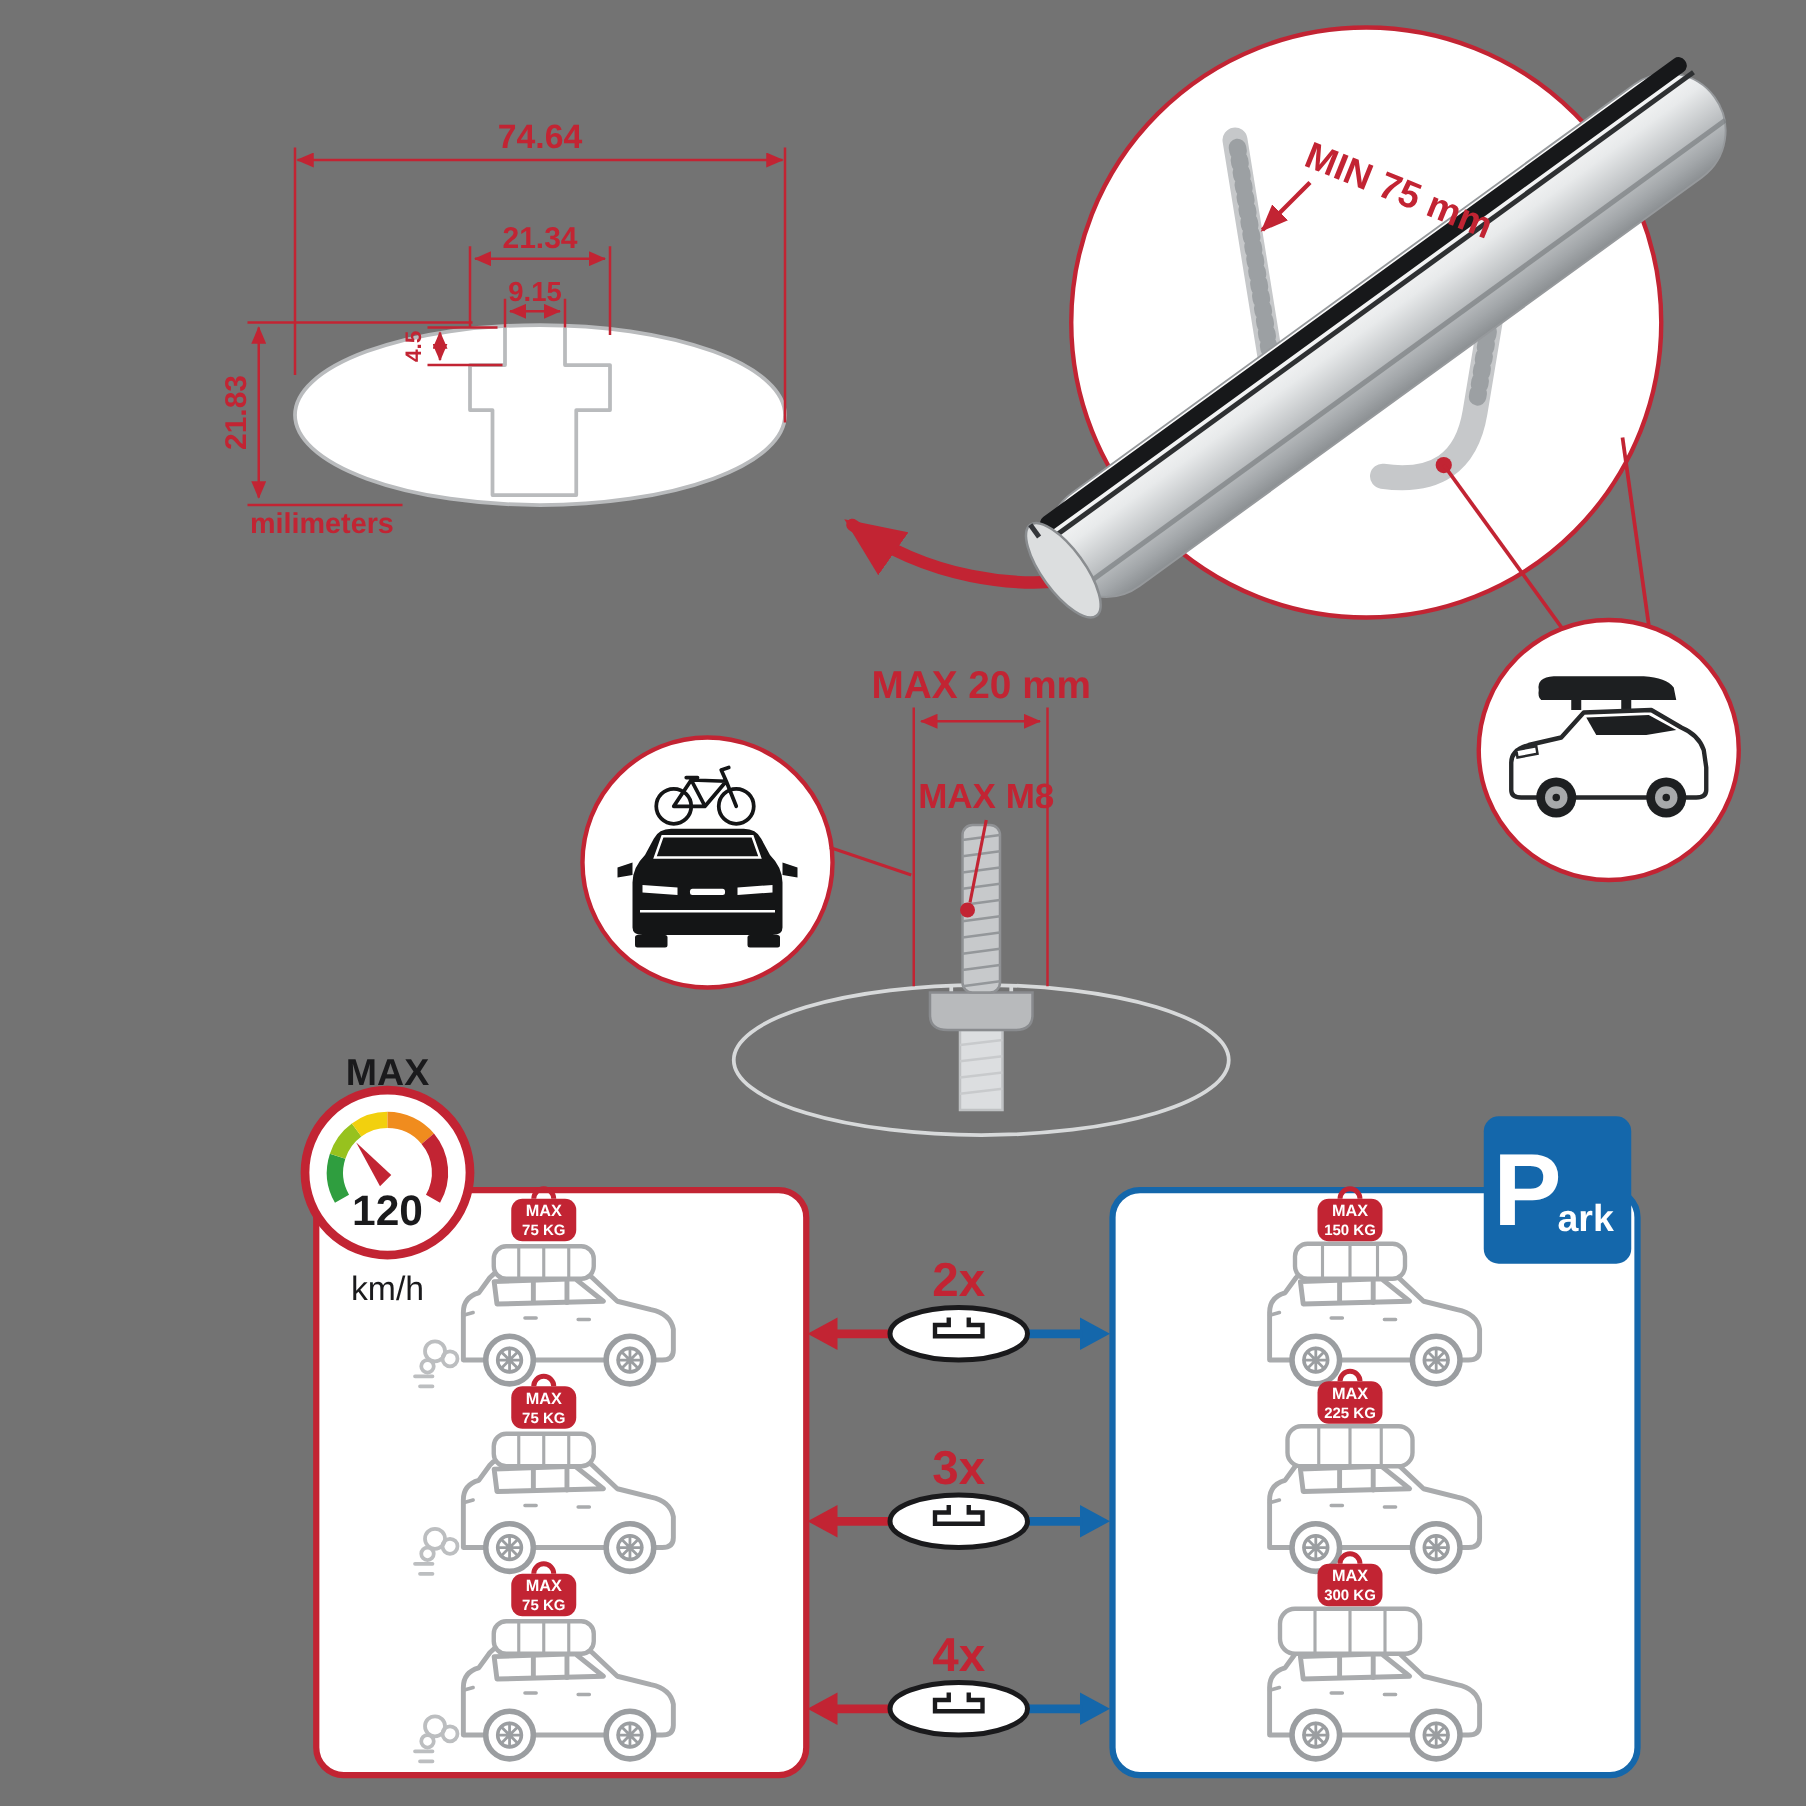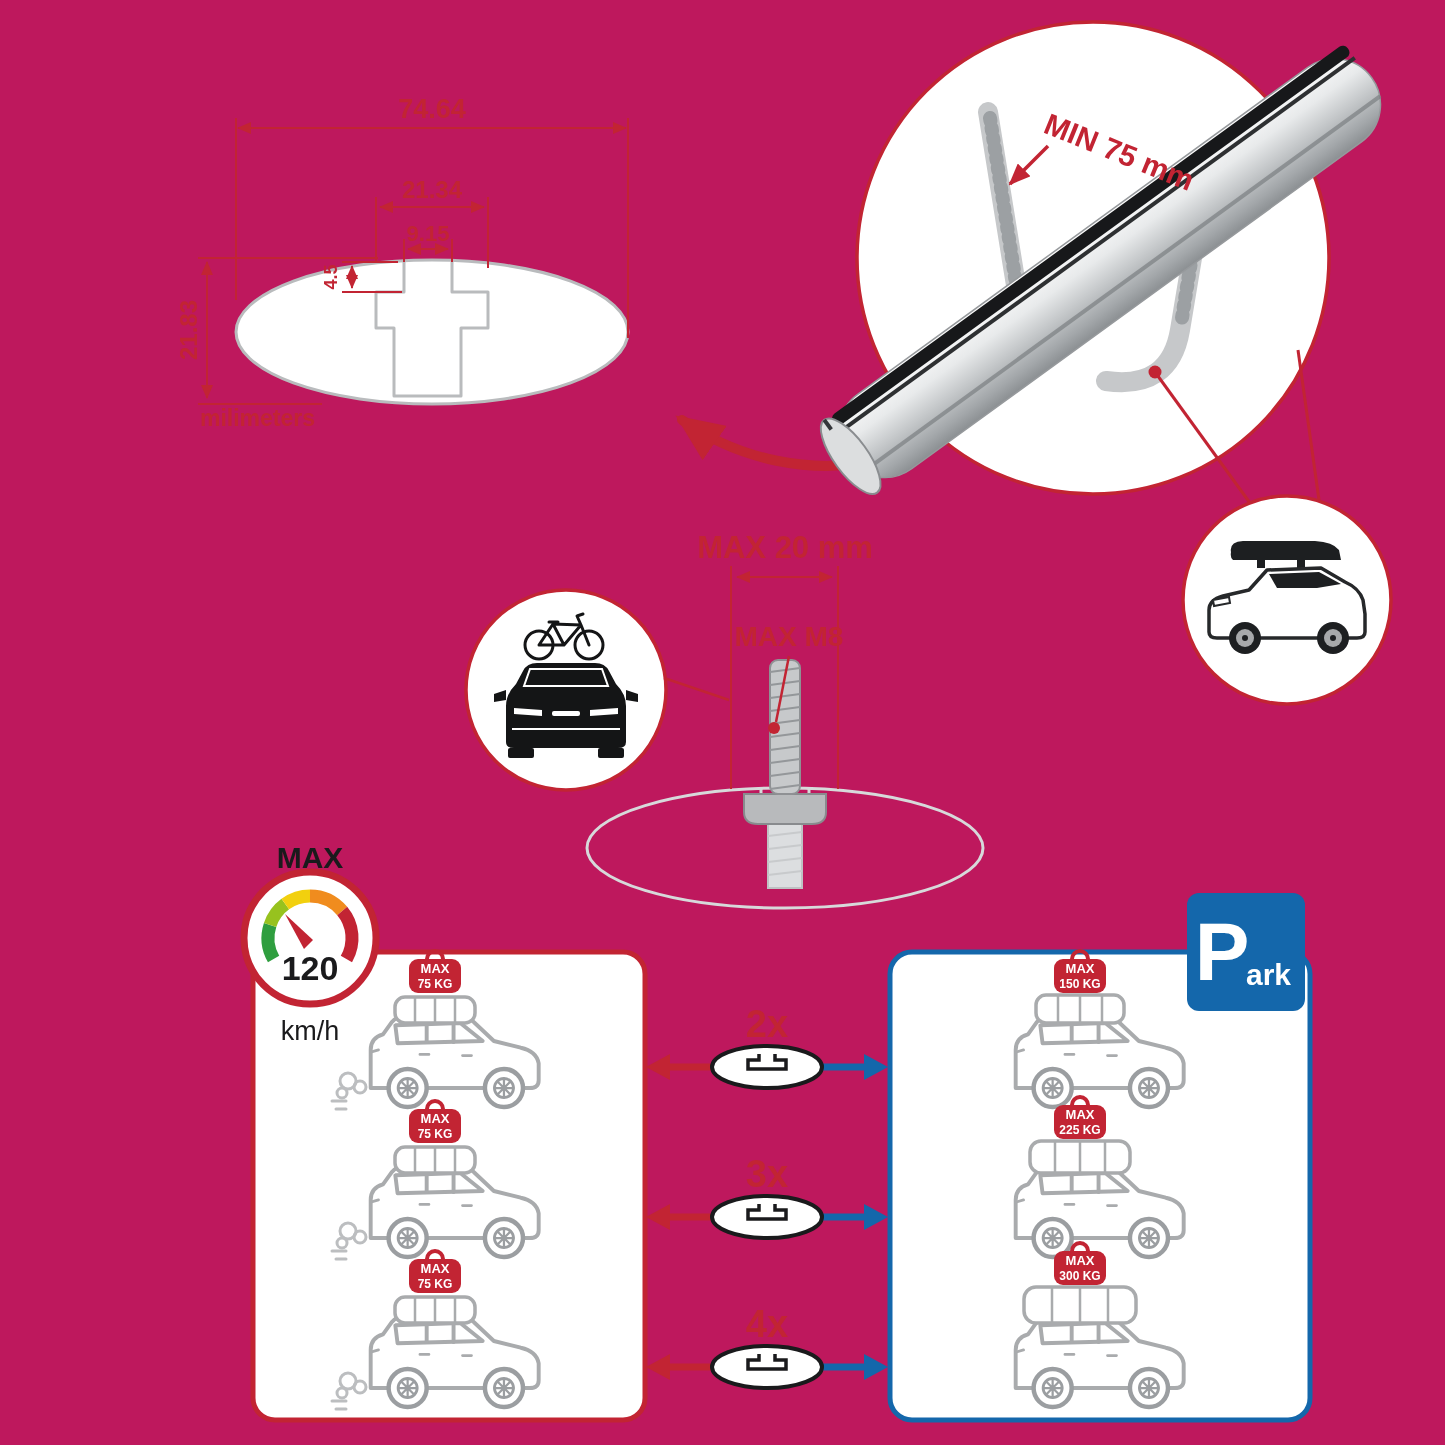--- a/index.html
+++ b/index.html
@@ -1,17 +1,17 @@
 <!DOCTYPE html>
 <html><head>
 <meta charset="utf-8">
 <style>
   *{margin:0;padding:0;box-sizing:border-box}
   html,body{background:#ffffff}
-  .canvas{position:relative;width:1445px;height:1445px;background:#be185d;overflow:hidden}
+  .canvas{position:relative;width:1445px;height:1445px;background:#737373;overflow:hidden}
   .canvas > svg{position:absolute;left:0;top:0;font-family:"Liberation Sans",sans-serif}
   text{user-select:none}
   .redt{fill:#c22433;font-weight:700}
   .blkt{fill:#1a1a1c;font-weight:700}
   .whitet{fill:#ffffff;font-weight:700}
 </style>
 </head>
 <body>
 
 <div class="canvas">

